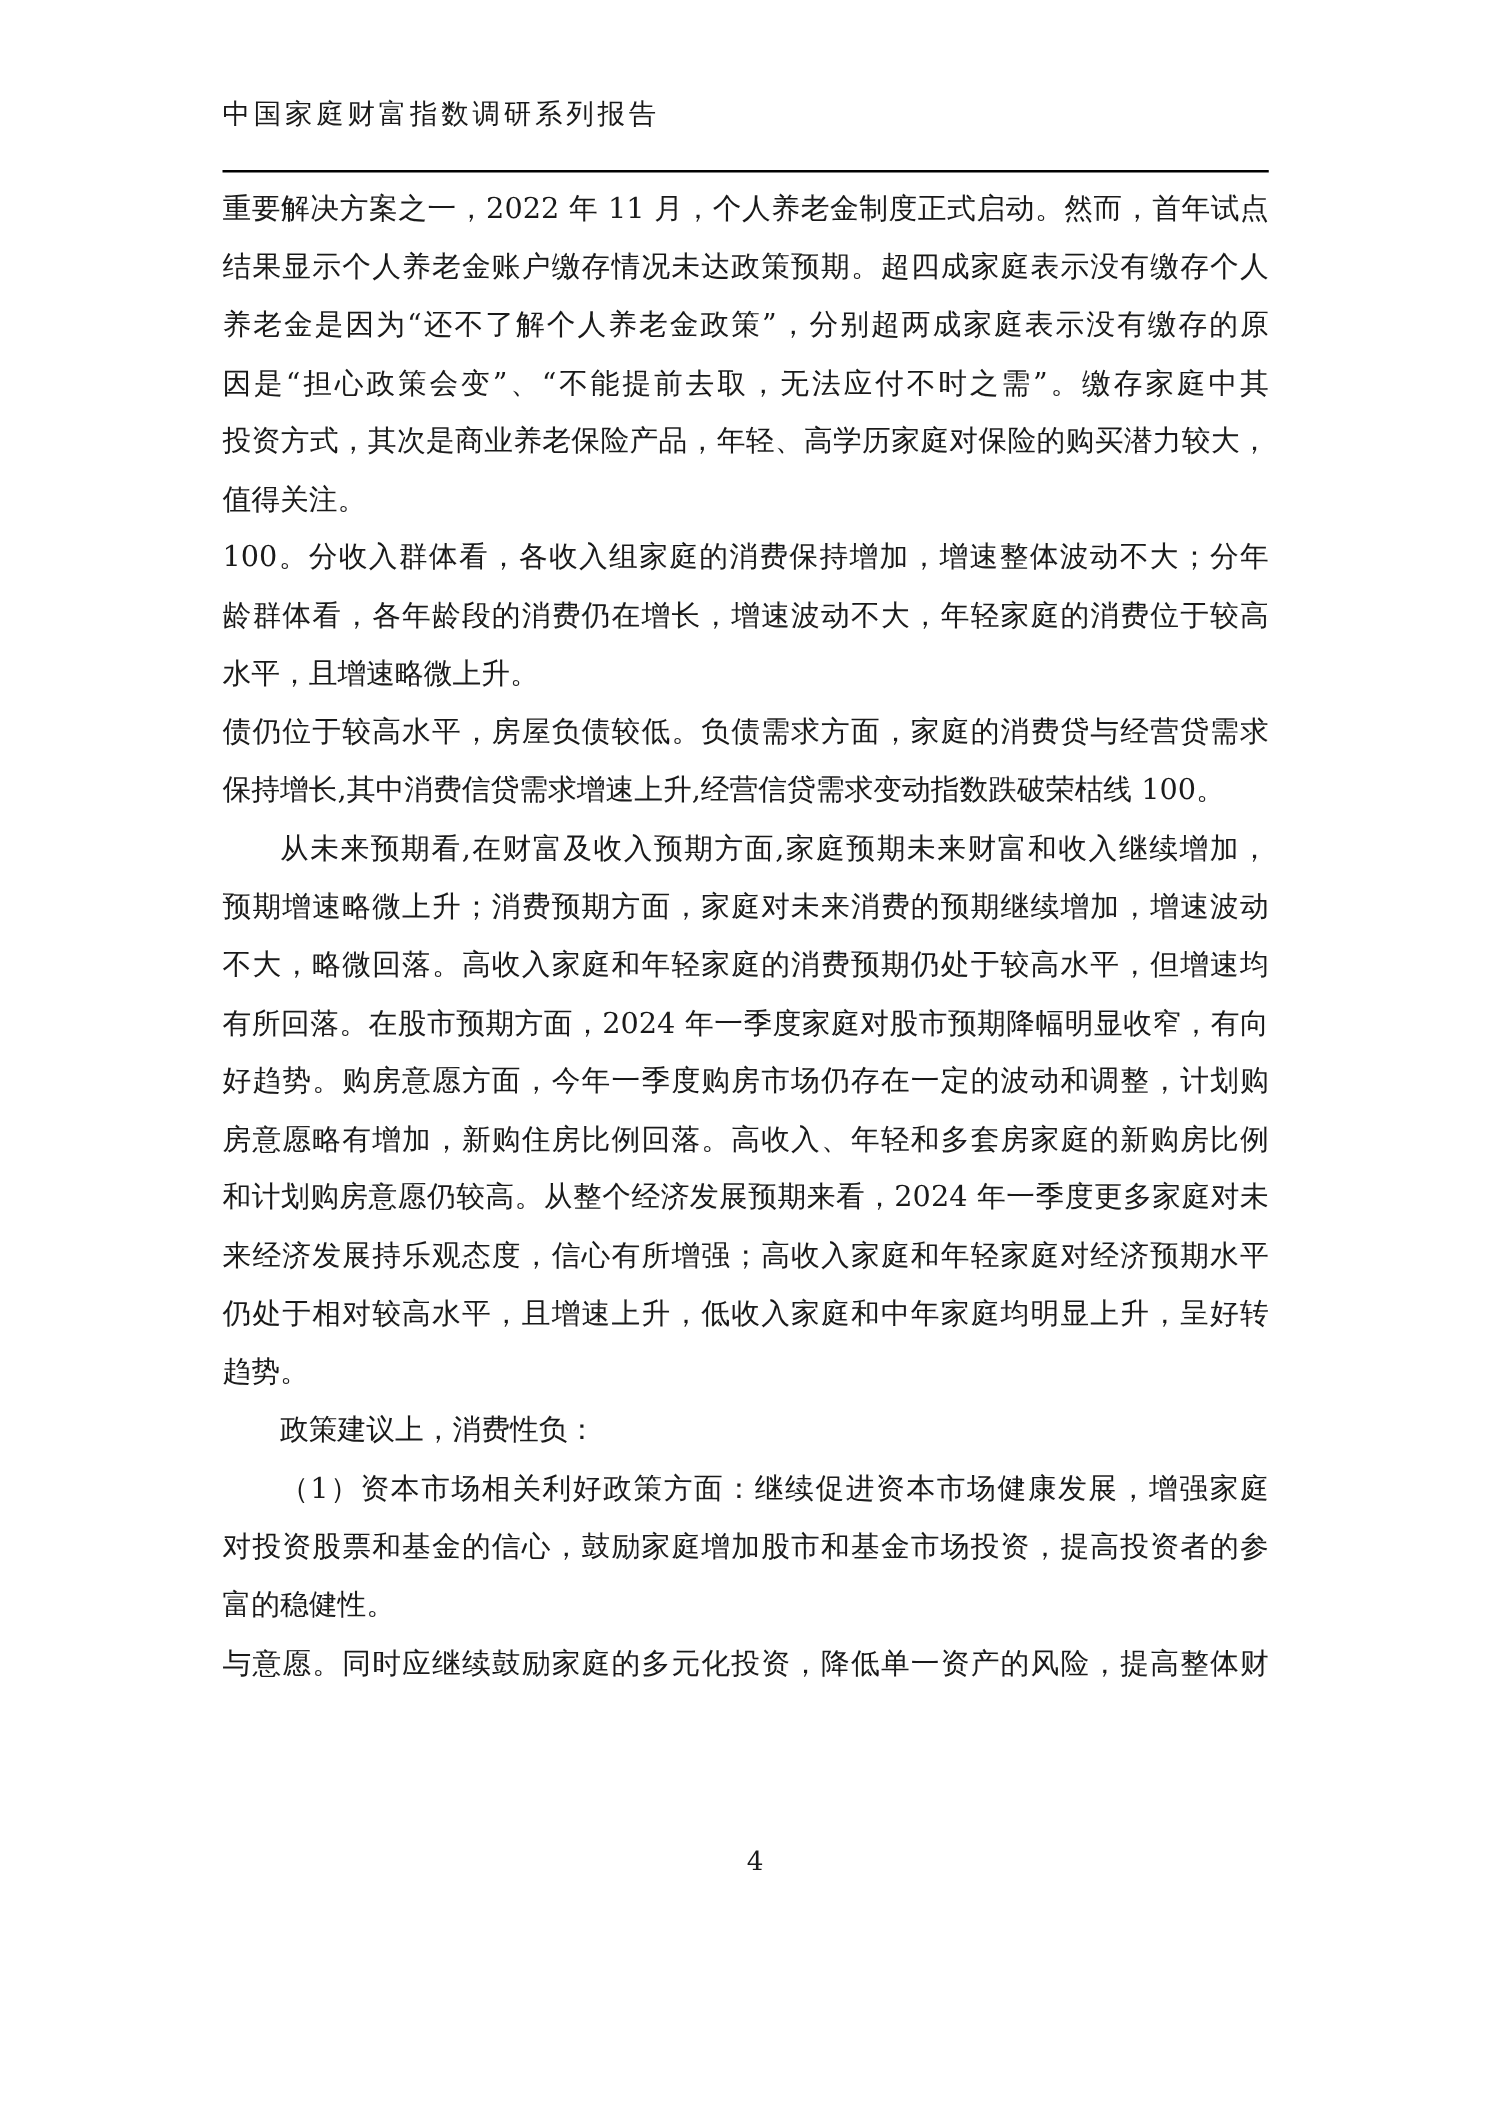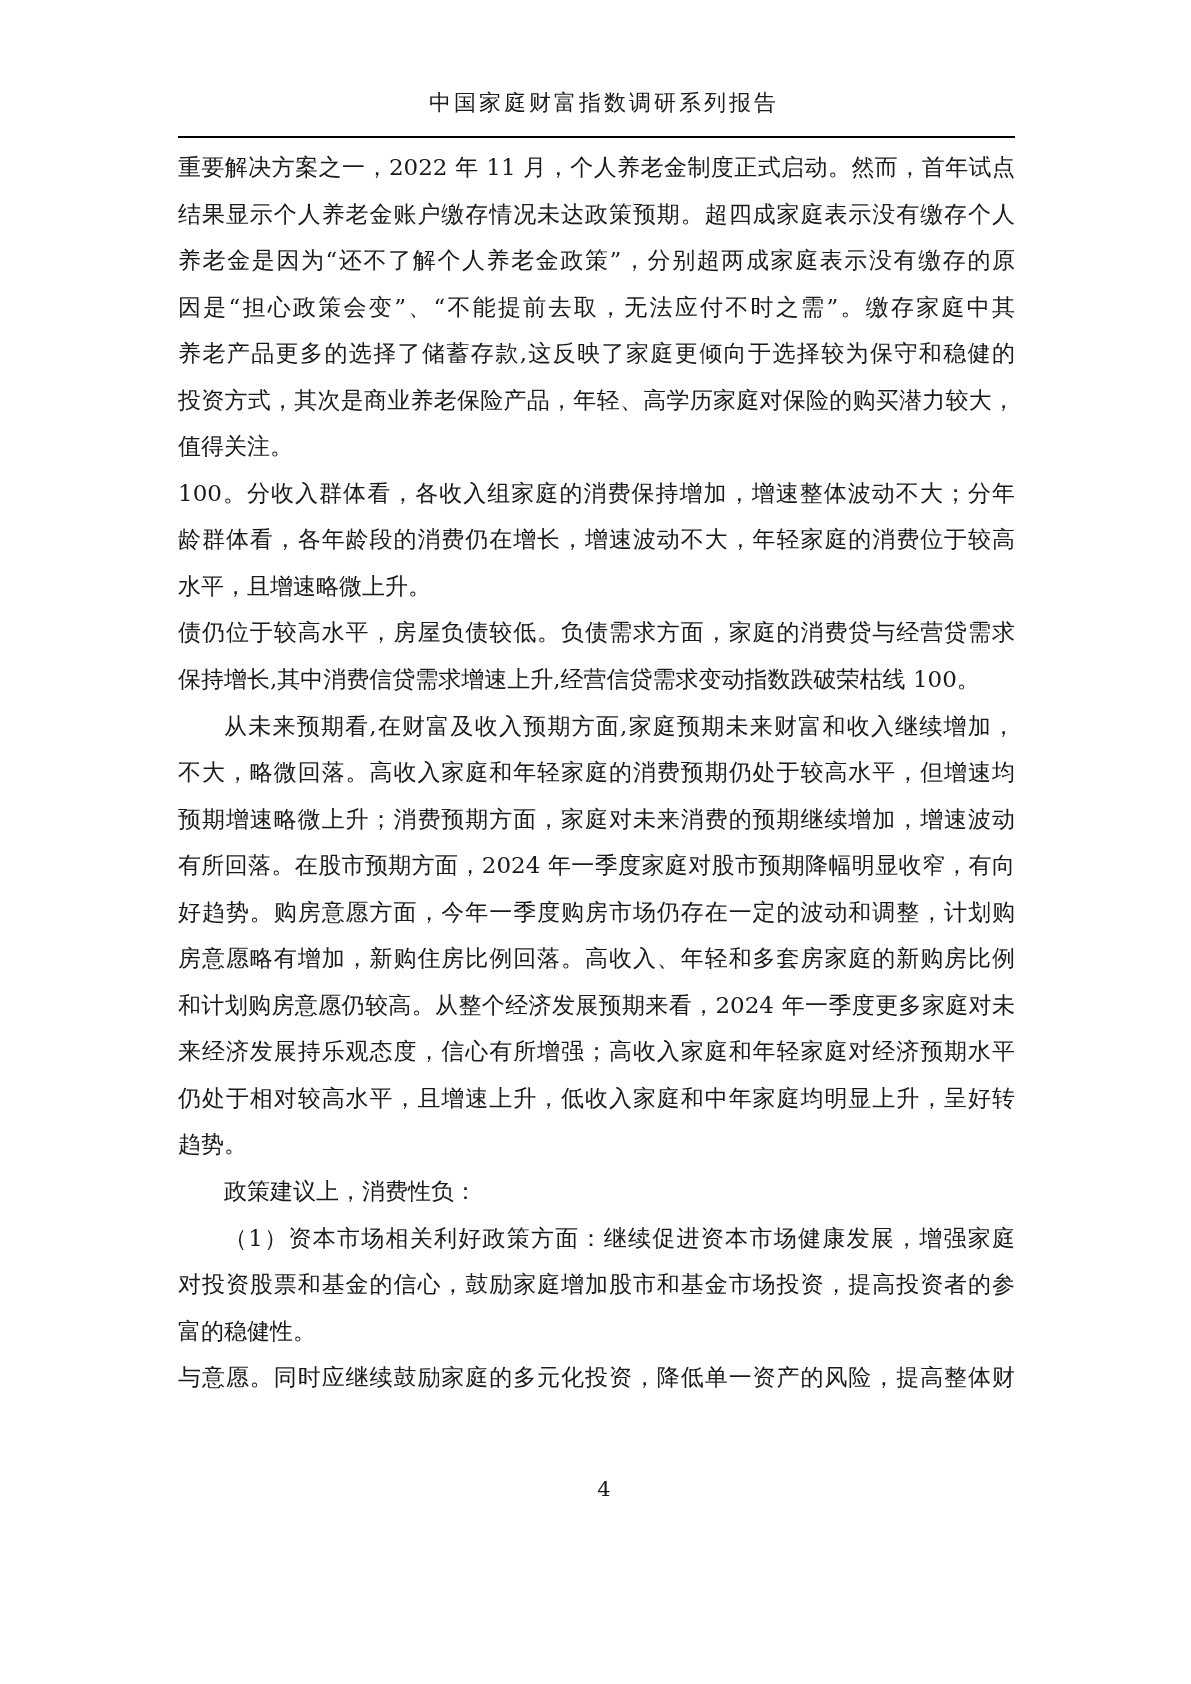--- a/index.html
+++ b/index.html
@@ -8,24 +8,24 @@
     width: 1191px;
     height: 1684px;
     background: #ffffff;
     margin: 0 auto;
     overflow: hidden;
     font-family: "DejaVu Serif", "Liberation Serif", serif;
     color: #1a1a1a;
   }
   .header-title {
     position: absolute;
-    top: 88px;
+    top: 76px;
     left: 178px;
     width: 852px;
-    text-align: center;
+    text-align: left;
     font-size: 22px;
     letter-spacing: 3px;
     white-space: nowrap;
   }
   .header-rule {
     position: absolute;
     top: 136px;
     left: 178px;
     width: 837px;
     height: 2px;
@@ -61,31 +61,30 @@
 <body>
 
 <div class="page">
   <div class="header-title">中国家庭财富指数调研系列报告</div>
   <div class="header-rule"></div>
   <div class="doc-body">
       <div class="line fill">重要解决方案之一，2022 年 11 月，个人养老金制度正式启动。然而，首年试点</div>
       <div class="line fill">结果显示个人养老金账户缴存情况未达政策预期。超四成家庭表示没有缴存个人</div>
       <div class="line fill">养老金是因为“还不了解个人养老金政策”，分别超两成家庭表示没有缴存的原</div>
       <div class="line fill">因是“担心政策会变”、“不能提前去取，无法应付不时之需”。缴存家庭中其</div>
-      <div class="line fill">养老产品更多的选择了储蓄存款,这反映了家庭更倾向于选择较为保守和稳健的</div>
       <div class="line fill">投资方式，其次是商业养老保险产品，年轻、高学历家庭对保险的购买潜力较大，</div>
       <div class="line last">值得关注。</div>
       <div class="line fill">100。分收入群体看，各收入组家庭的消费保持增加，增速整体波动不大；分年</div>
       <div class="line fill">龄群体看，各年龄段的消费仍在增长，增速波动不大，年轻家庭的消费位于较高</div>
       <div class="line last">水平，且增速略微上升。</div>
       <div class="line fill">债仍位于较高水平，房屋负债较低。负债需求方面，家庭的消费贷与经营贷需求</div>
       <div class="line last">保持增长,其中消费信贷需求增速上升,经营信贷需求变动指数跌破荣枯线 100。</div>
       <div class="line fill indent">从未来预期看,在财富及收入预期方面,家庭预期未来财富和收入继续增加，</div>
+      <div class="line fill">预期增速略微上升；消费预期方面，家庭对未来消费的预期继续增加，增速波动</div>
       <div class="line fill">不大，略微回落。高收入家庭和年轻家庭的消费预期仍处于较高水平，但增速均</div>
-      <div class="line fill">预期增速略微上升；消费预期方面，家庭对未来消费的预期继续增加，增速波动</div>
       <div class="line fill">有所回落。在股市预期方面，2024 年一季度家庭对股市预期降幅明显收窄，有向</div>
       <div class="line fill">好趋势。购房意愿方面，今年一季度购房市场仍存在一定的波动和调整，计划购</div>
       <div class="line fill">房意愿略有增加，新购住房比例回落。高收入、年轻和多套房家庭的新购房比例</div>
       <div class="line fill">和计划购房意愿仍较高。从整个经济发展预期来看，2024 年一季度更多家庭对未</div>
       <div class="line fill">来经济发展持乐观态度，信心有所增强；高收入家庭和年轻家庭对经济预期水平</div>
       <div class="line fill">仍处于相对较高水平，且增速上升，低收入家庭和中年家庭均明显上升，呈好转</div>
       <div class="line last">趋势。</div>
       <div class="line last indent">政策建议上，消费性负：</div>
       <div class="line fill indent">（1）资本市场相关利好政策方面：继续促进资本市场健康发展，增强家庭</div>
       <div class="line fill">对投资股票和基金的信心，鼓励家庭增加股市和基金市场投资，提高投资者的参</div>

